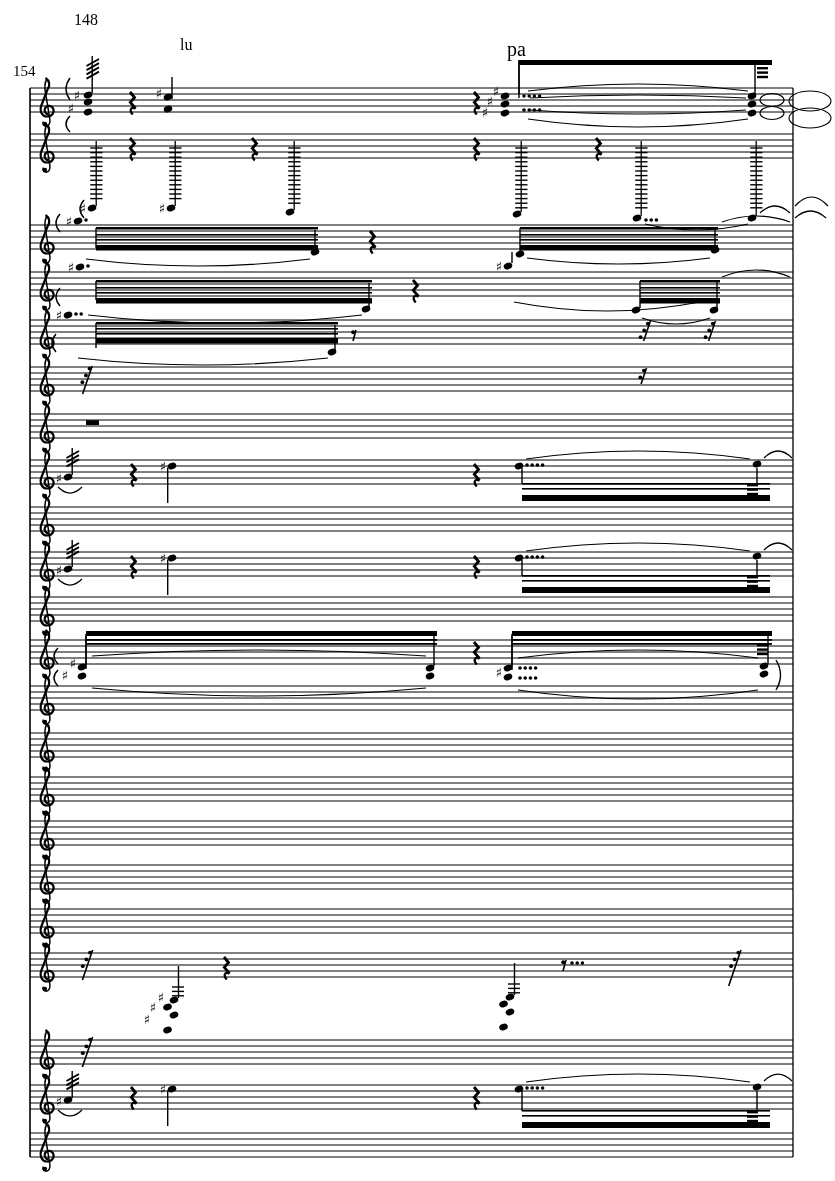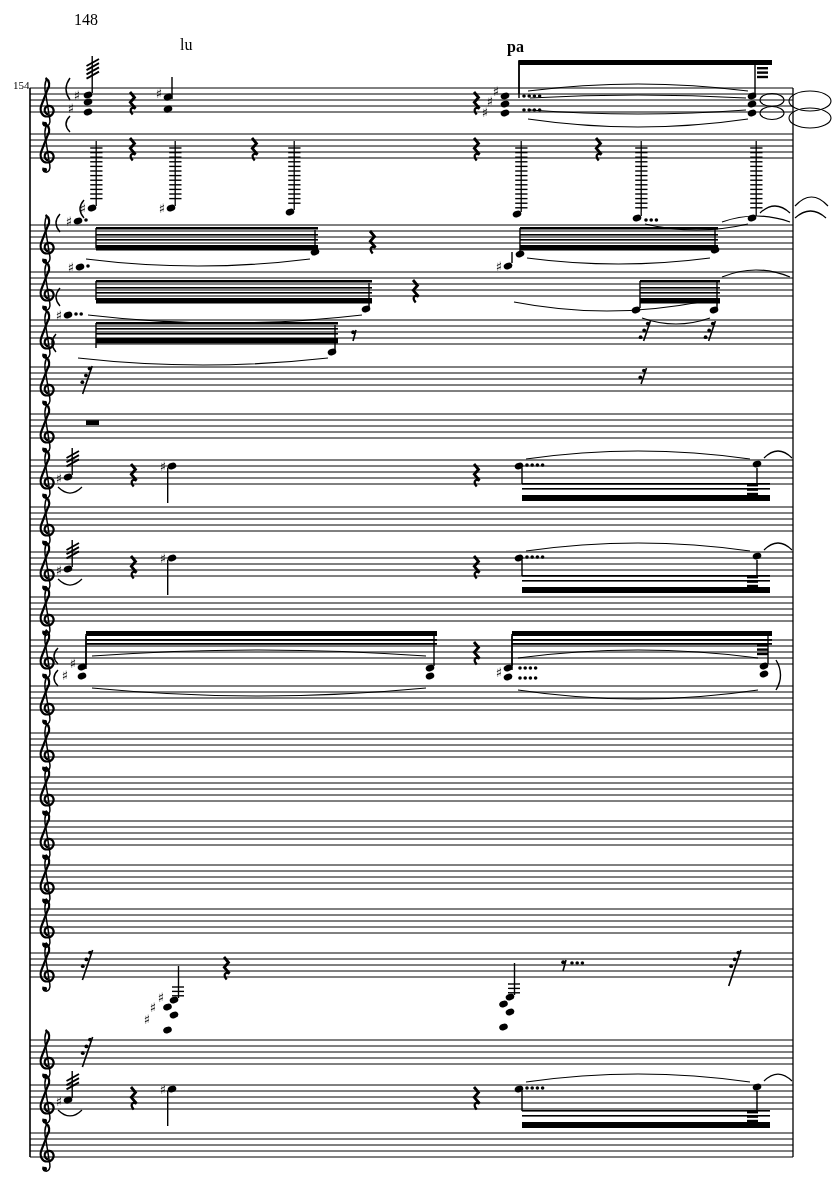--- a/index.html
+++ b/index.html
@@ -1,22 +1,22 @@
 <!DOCTYPE html>
 <html><head>
 <meta charset="utf-8">
 <style>
   html,body{margin:0;padding:0;background:#e8e8e8;}
   .page{position:relative;width:835px;height:1181px;background:#ffffff;overflow:hidden;
         font-family:"Liberation Serif", serif;color:#000;}
   .tx{position:absolute;line-height:1;white-space:nowrap;}
   .pageno{left:38px;top:12px;font-size:16px;margin-left:36px;}
-  .measno{left:13px;top:80px;font-size:11px;}
+  .measno{left:13px;top:64px;font-size:15px;}
   .lyr1{left:180px;top:37px;font-size:16px;}
-  .lyr2{left:507px;top:39px;font-size:16px;font-weight:bold;}
+  .lyr2{left:507px;top:39px;font-size:20px;}
   svg{position:absolute;left:0;top:0;}
 </style>
 </head>
 <body>
 
 <div class="page">
   <span class="tx pageno">148</span>
   <span class="tx measno">154</span>
   <span class="tx lyr1">lu</span>
   <span class="tx lyr2">pa</span>

